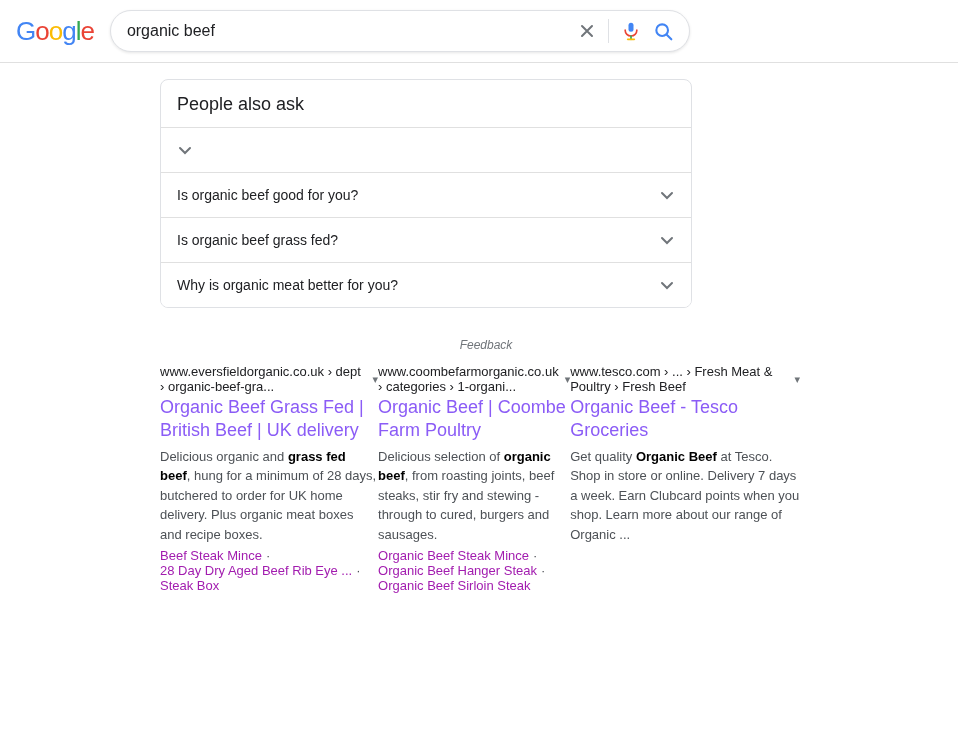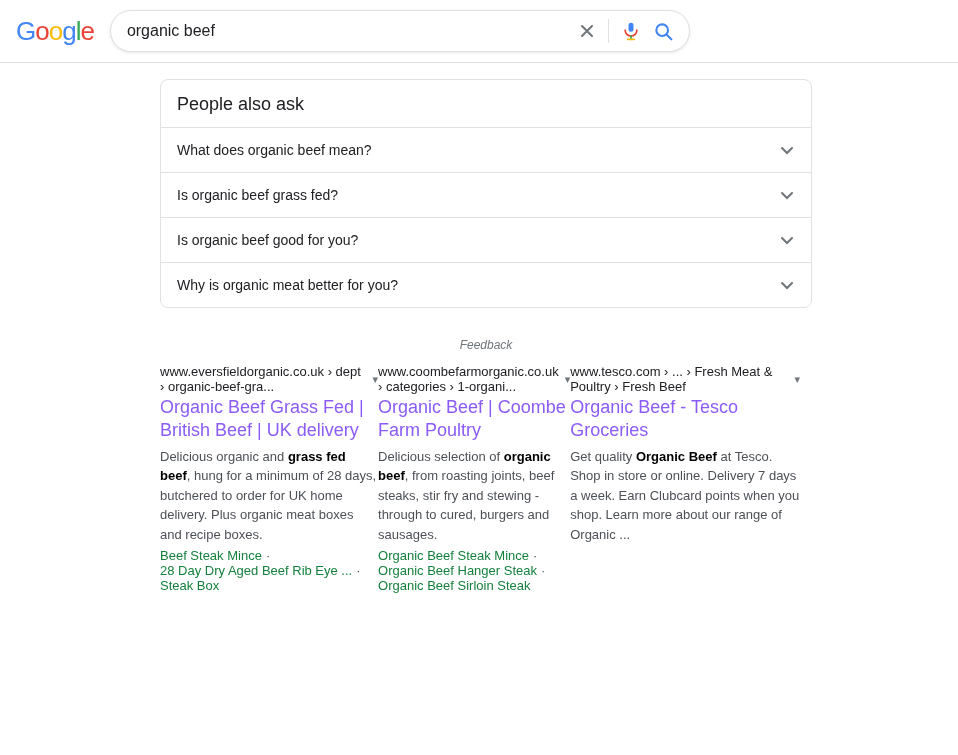--- a/index.html
+++ b/index.html
@@ -88,21 +88,21 @@
       padding: 16px 0 0 160px;
       max-width: 800px;
     }
 
     
     .paa-box {
       border: 1px solid #dfe1e5;
       border-radius: 8px;
       margin-bottom: 24px;
       overflow: hidden;
-      width: 652px;
+      width: 532px;
     }
     .paa-title {
       font-size: 18px;
       font-weight: 500;
       padding: 14px 16px 12px 16px;
       color: #202124;
     }
     .paa-item {
       border-top: 1px solid #e0e0e0;
       display: flex;
@@ -180,21 +180,21 @@
       font-weight: bold;
       color: #000000;
     }
     .result-links {
       font-size: 13px;
       display: flex;
       flex-wrap: wrap;
       gap: 0;
     }
     .result-link {
-      color: #15803d;
+      color: #a21caf;
       cursor: pointer;
       text-decoration: none;
     }
     .result-link-sep {
       color: #4d5156;
       margin: 0 4px;
     }
   </style>
 </head>
 <body>
@@ -233,33 +233,32 @@
       </button>
     </div>
   </div>
 </div>
 
 <div class="main-content">
 
   <div class="paa-box">
     <div class="paa-title">People also ask</div>
     <div class="paa-item">
-      <span class="paa-question">What does organic beef mean?</span>
       <svg class="chevron-down" viewBox="0 0 16 16" fill="none" stroke="#70757a" stroke-width="2" stroke-linecap="round">
         <polyline points="3,6 8,11 13,6"></polyline>
       </svg>
     </div>
     <div class="paa-item">
-      <span class="paa-question">Is organic beef grass fed?</span>
+      <span class="paa-question">Is organic beef good for you?</span>
       <svg class="chevron-down" viewBox="0 0 16 16" fill="none" stroke="#70757a" stroke-width="2" stroke-linecap="round">
         <polyline points="3,6 8,11 13,6"></polyline>
       </svg>
     </div>
     <div class="paa-item">
-      <span class="paa-question">Is organic beef good for you?</span>
+      <span class="paa-question">Is organic beef grass fed?</span>
       <svg class="chevron-down" viewBox="0 0 16 16" fill="none" stroke="#70757a" stroke-width="2" stroke-linecap="round">
         <polyline points="3,6 8,11 13,6"></polyline>
       </svg>
     </div>
     <div class="paa-item">
       <span class="paa-question">Why is organic meat better for you?</span>
       <svg class="chevron-down" viewBox="0 0 16 16" fill="none" stroke="#70757a" stroke-width="2" stroke-linecap="round">
         <polyline points="3,6 8,11 13,6"></polyline>
       </svg>
     </div>

